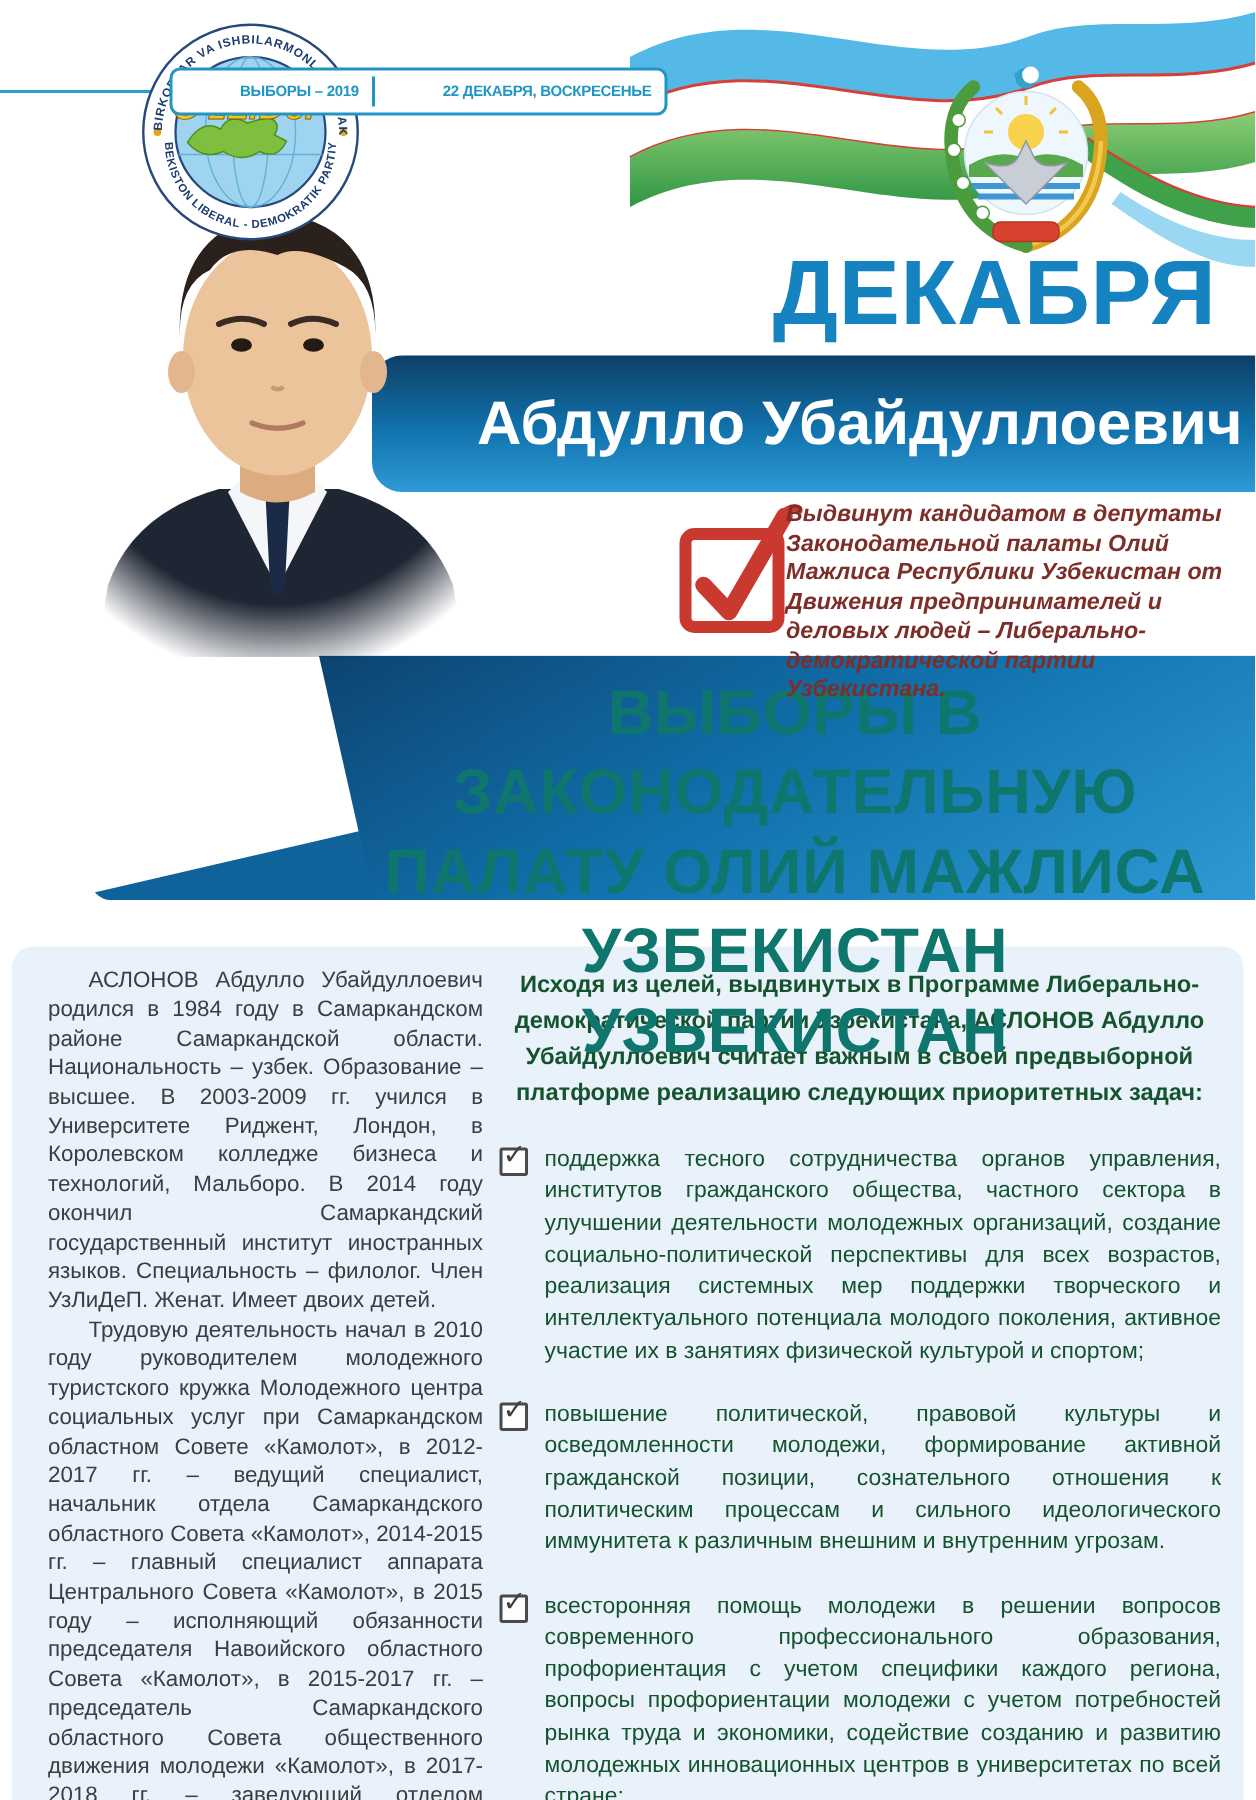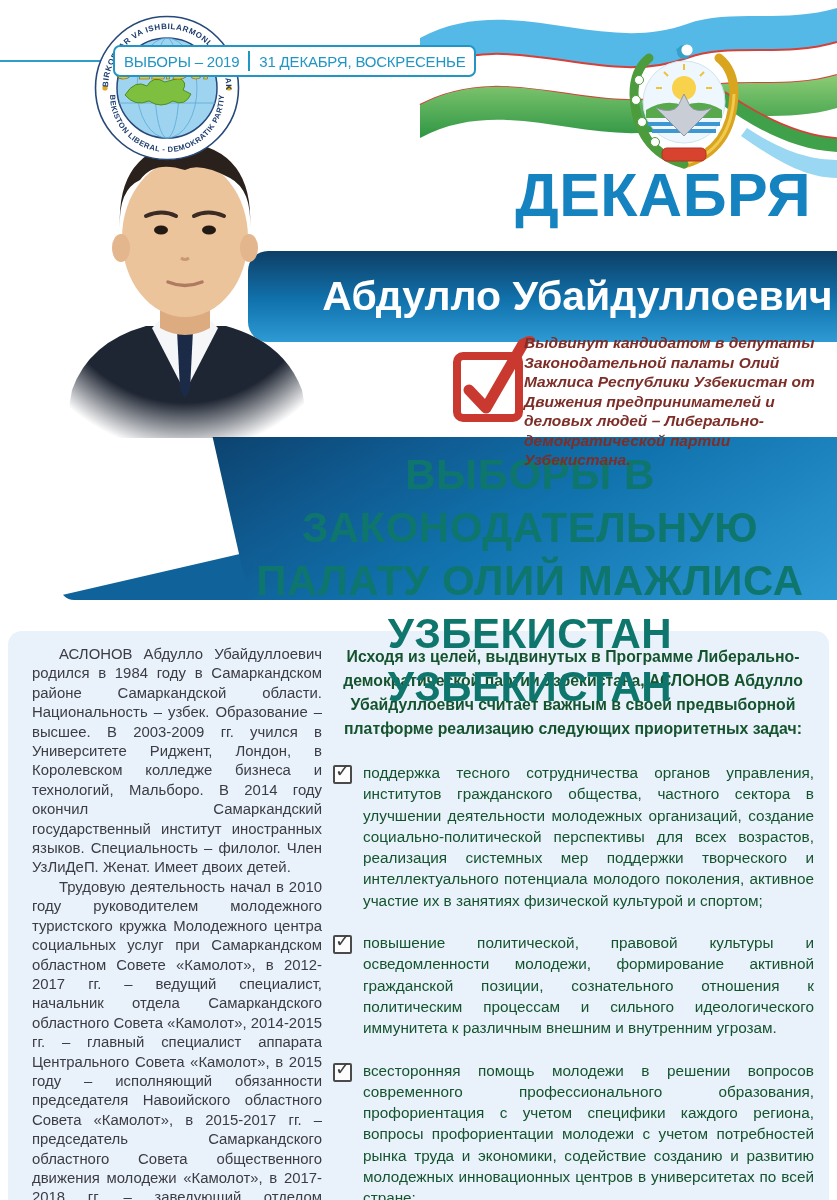--- a/index.html
+++ b/index.html
@@ -5,33 +5,33 @@
   html,body{margin:0;padding:0;background:#fff;}
   #poster{position:relative;width:837px;height:1200px;background:#ffffff;overflow:hidden;
           font-family:"Liberation Sans","DejaVu Sans",sans-serif;}
 
   
   .hairline{position:absolute;height:2px;background:#2e9dc9;top:60px;}
   .hl-left{left:0;width:112px;}
   .hl-right{left:349px;width:172px;}
   .badge{position:absolute;left:113px;top:45px;height:28px;border:2.5px solid #2196c5;border-radius:7px;
          display:flex;align-items:center;background:#fff;z-index:6;}
-  .badge span{font-weight:normal;font-size:15px;color:#2196c5;letter-spacing:-0.2px;padding:0 9px;white-space:nowrap;}
+  .badge span{font-weight:bold;font-size:10px;color:#2196c5;letter-spacing:-0.2px;padding:0 9px;white-space:nowrap;margin-left:36px;}
   .badge .divider{width:2px;height:20px;background:#2196c5;}
 
   
   .ribbon{position:absolute;left:395px;top:0;z-index:1;}
   .emblem{position:absolute;left:622px;top:38px;z-index:2;}
 
   
   .surname{position:absolute;right:26px;top:160px;font-size:61px;font-weight:bold;color:#1583c0;
            letter-spacing:0.5px;z-index:3;}
-  .name-banner{position:absolute;left:248px;top:251px;right:0;height:91px;border-radius:20px 0 0 20px;
+  .name-banner{position:absolute;left:248px;top:237px;right:0;height:91px;border-radius:20px 0 0 20px;
                background:linear-gradient(180deg,#0d3f66 0%,#1173ae 55%,#2e9ad4 100%);z-index:2;
-               display:flex;align-items:center;justify-content:center;}
+               display:flex;align-items:center;}
   .name-banner span{color:#fff;font-weight:bold;font-size:41px;padding-left:70px;white-space:nowrap;}
 
   .photo{position:absolute;left:34px;top:90px;z-index:4;}
 
   
   .check-big{position:absolute;left:451px;top:330px;z-index:3;}
   .nomination{position:absolute;left:524px;top:333px;width:292px;z-index:3;
               font-size:15.5px;line-height:19.5px;font-weight:bold;font-style:italic;color:#7d2e28;}
 
   
@@ -63,21 +63,21 @@
 </head>
 <body>
 
 <div id="poster">
 
   <div class="hairline hl-left"></div>
   <div class="hairline hl-right"></div>
   <div class="badge">
     <span>ВЫБОРЫ – 2019</span>
     <div class="divider"></div>
-    <span>31 ДЕКАБРЯ, ВОСКРЕСЕНЬЕ</span>
+    <span>22 ДЕКАБРЯ, ВОСКРЕСЕНЬЕ</span>
   </div>
 
   <svg class="ribbon" width="442" height="250" viewBox="0 0 442 250">
     <defs>
       <linearGradient id="gGreen" x1="0" y1="0" x2="0" y2="1">
         <stop offset="0" stop-color="#8ccc74"></stop>
           <stop offset="1" stop-color="#2e9644"></stop>
       </linearGradient>
     </defs>
     <path d="M25,38 C115,-10 205,56 292,24 C335,8 388,24 442,8 L442,42 C388,58 335,42 292,58 C205,90 115,24 25,72 Z" fill="#55b9e7"></path>

